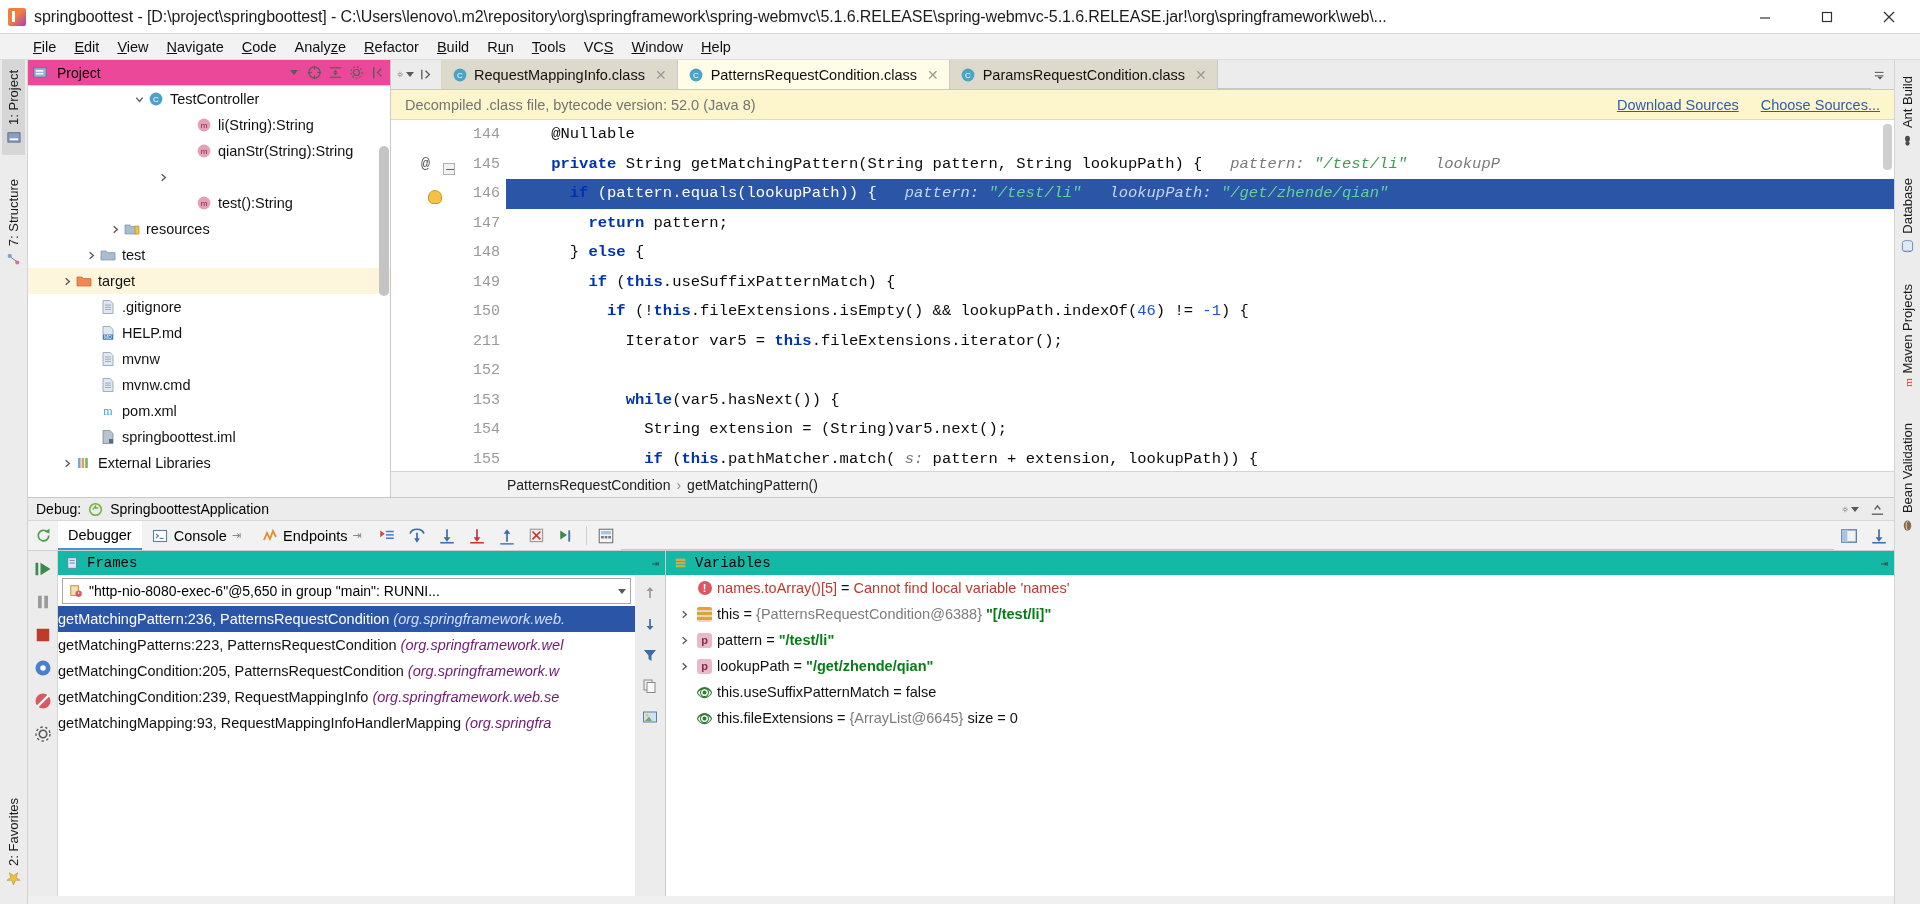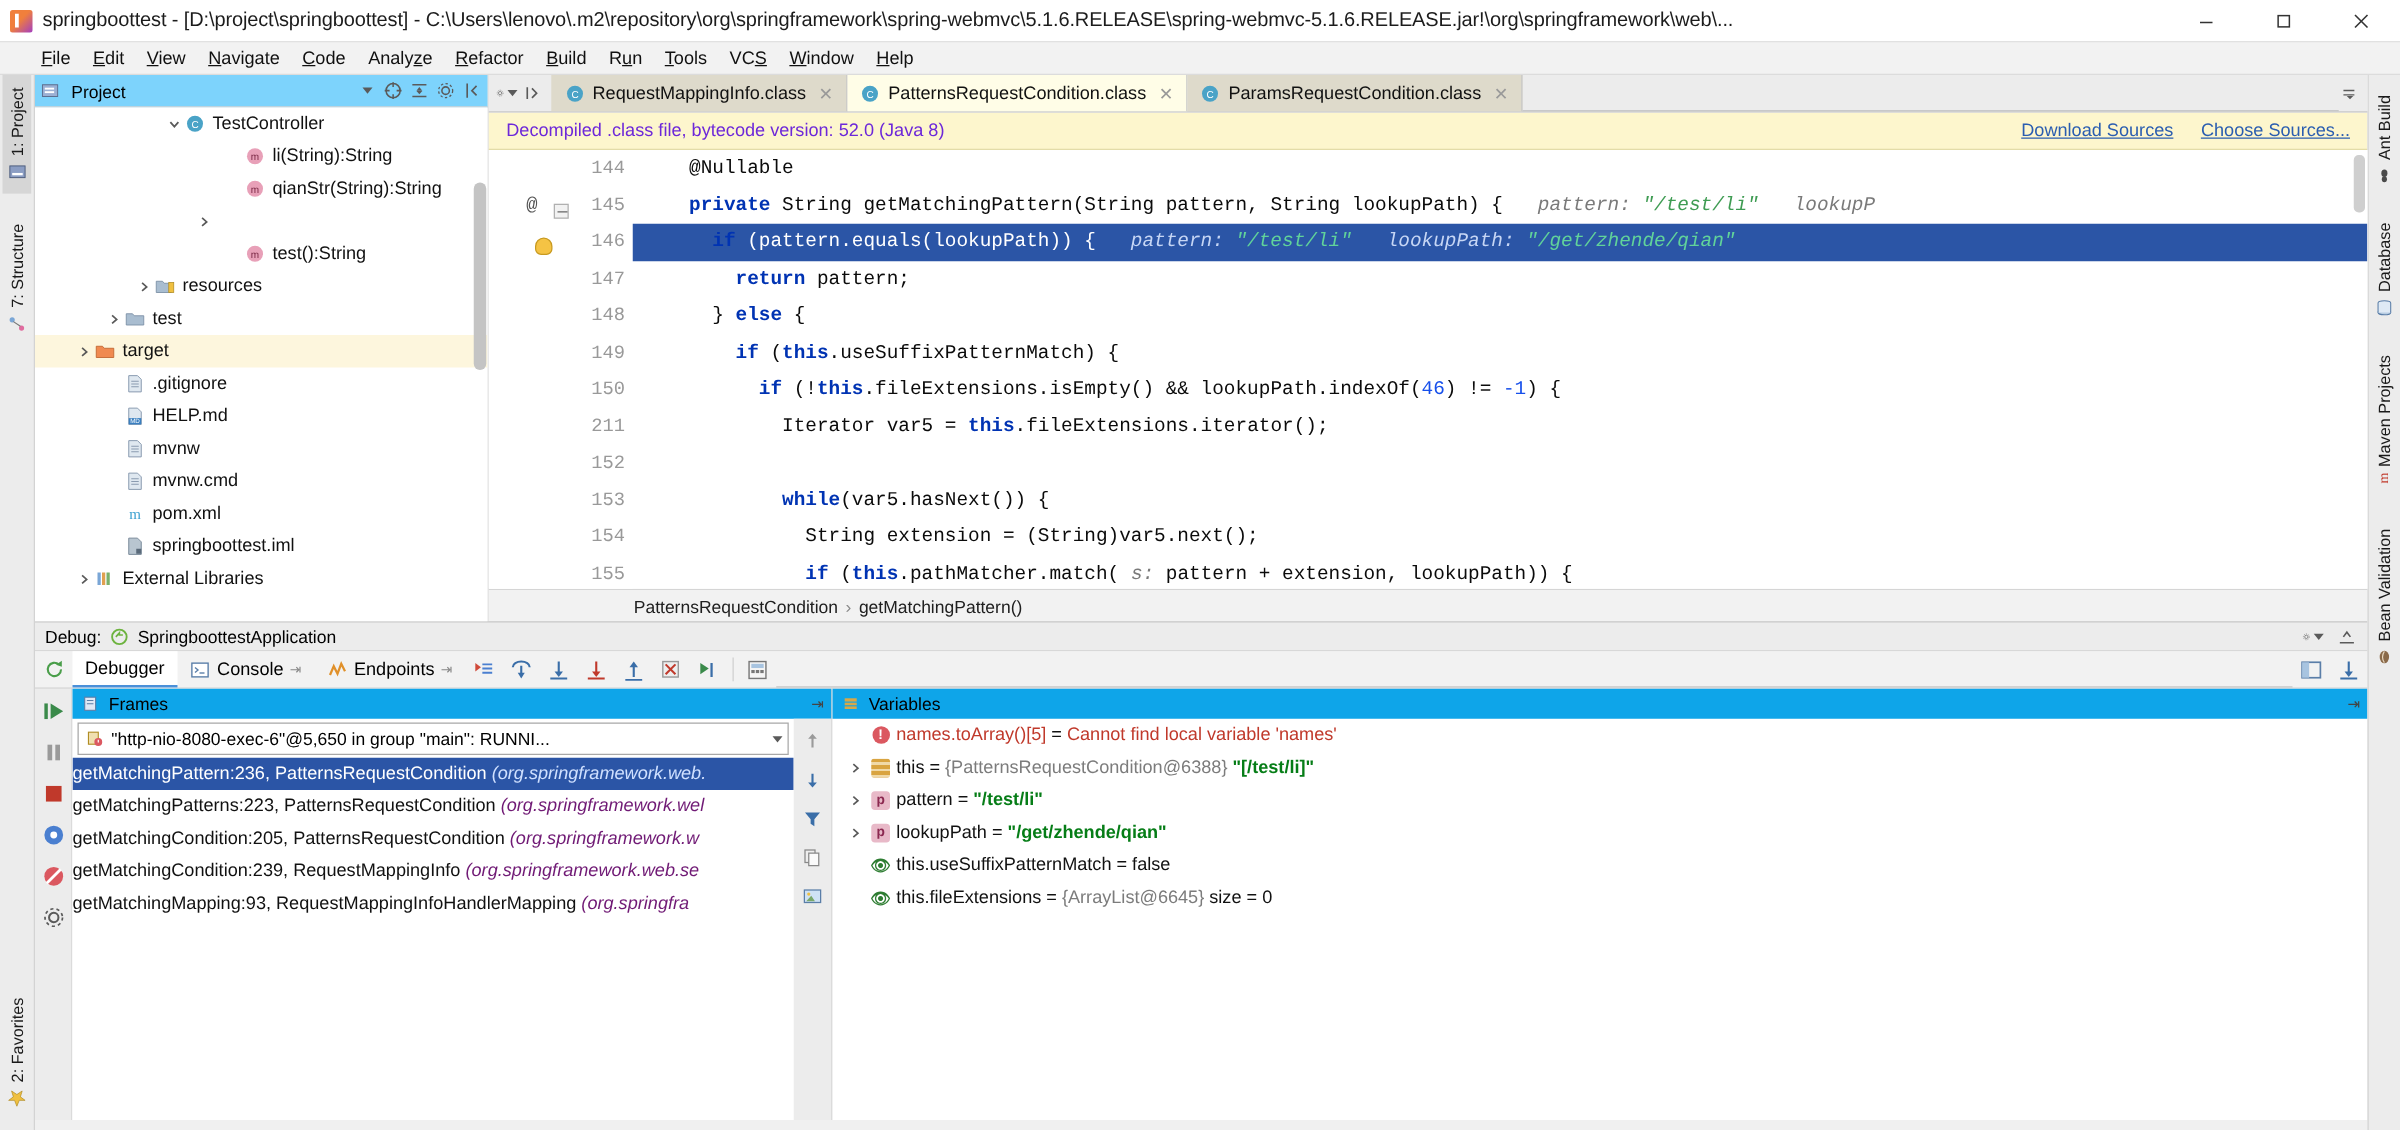--- a/index.html
+++ b/index.html
@@ -70,21 +70,21 @@
   }
 
   
   .center { display: flex; flex-direction: column; flex: 1 1 auto; min-width: 0; }
   .upper { display: flex; flex: none; height: 437px; min-height: 0; }
 
   
   .projpanel { width: 363px; background: #fff; display: flex; flex-direction: column; flex: none;
     border-right: 1px solid #c9c9c9; }
   .projhdr {
-    height: 26px; background: #7dd3fc; display: flex; align-items: center;
+    height: 26px; background: #ec4899; display: flex; align-items: center;
     padding: 0 4px; border-bottom: 1px solid #d3d3d3; gap: 4px; flex: none;
   }
   .projhdr .ptitle { font-size: 14px; margin-left: 4px; flex: 1 1 auto; }
   .tbicon { width: 17px; height: 17px; display: inline-flex; align-items: center; justify-content: center; }
   .tree { flex: 1 1 auto; overflow: hidden; background: #fff; position: relative; }
   .trow { height: 26px; display: flex; align-items: center; font-size: 14.5px; white-space: nowrap; }
   .trow.hl { background: #fdf6dd; }
   .arrow { width: 15px; height: 15px; flex: none; display: inline-flex; align-items: center; justify-content: center; }
   .arrow svg { display: block; }
   .ticon { width: 18px; height: 18px; flex: none; margin-right: 5px; display: inline-flex; align-items: center; justify-content: center; }
@@ -108,21 +108,21 @@
   .etab.active { background: #fffde7; }
   .etab .closex { color: #999; font-size: 14px; margin-left: 4px; }
   .tabs-spacer { flex: 1 1 auto; border-bottom: 1px solid #c8c8c8; }
   .tabs-right { display: flex; align-items: center; padding-right: 6px; gap: 6px; }
 
   .notifbar {
     background: #fdf6cd; border-bottom: 1px solid #e3dca8;
     height: 30px; display: flex; align-items: center; padding: 0 14px; flex: none;
     font-size: 14.5px;
   }
-  .notifbar .ntext { flex: 1 1 auto; color: #6d28d9; }
+  .notifbar .ntext { flex: 1 1 auto; color: #737373; }
   .notifbar a { color: #2a5db0; text-decoration: underline; margin-left: 22px; white-space: nowrap; }
 
   .codearea { flex: 1 1 auto; display: flex; position: relative; overflow: hidden; background: #fff; }
   .gutter { width: 115px; background: #fff; flex: none; position: relative; }
   .gline {
     height: 29.5px; display: flex; align-items: center; justify-content: flex-end;
     padding-right: 6px; color: #999; font-family: "Liberation Mono", monospace; font-size: 15px;
   }
   .codewrap { flex: 1 1 auto; position: relative; overflow: hidden; }
   .cline {
@@ -169,22 +169,22 @@
   .dtoolsep { width: 1px; background: #cfcfcf; margin: 5px 4px; }
   .dtool { width: 30px; display: flex; align-items: center; justify-content: center; }
 
   .dbgbody { flex: 1 1 auto; display: flex; min-height: 0; }
   .dbgstrip {
     width: 30px; background: #ececec; display: flex; flex-direction: column;
     align-items: center; gap: 10px; padding-top: 8px; flex: none; border-right: 1px solid #d5d5d5;
   }
   .framespanel { width: 608px; display: flex; flex-direction: column; flex: none; border-right: 1px solid #c9c9c9; background: #fff; }
   .panelhdr {
-    height: 24px; background: #0ea5e9; display: flex; align-items: center; gap: 6px;
-    padding: 0 6px; font-size: 14px; flex: none;
+    height: 24px; background: #14b8a6; display: flex; align-items: center; gap: 6px;
+    padding: 0 6px; font-size: 14px; flex: none; font-family: Liberation Mono, monospace;
   }
   .panelhdr .phright { margin-left: auto; color: #444; font-size: 12px; }
   .framecombo {
     height: 26px; margin: 3px 4px 2px 4px; border: 1px solid #a8a8a8; background: #fff;
     display: flex; align-items: center; padding: 0 4px; gap: 5px; font-size: 14px; flex: none;
   }
   .framecombo .cbtext { flex: 1 1 auto; white-space: nowrap; overflow: hidden; }
   .framelist { flex: 1 1 auto; overflow: hidden; background: #fff; }
   .framerow {
     height: 26px; display: flex; align-items: center; padding-left: 0; font-size: 14.5px;

